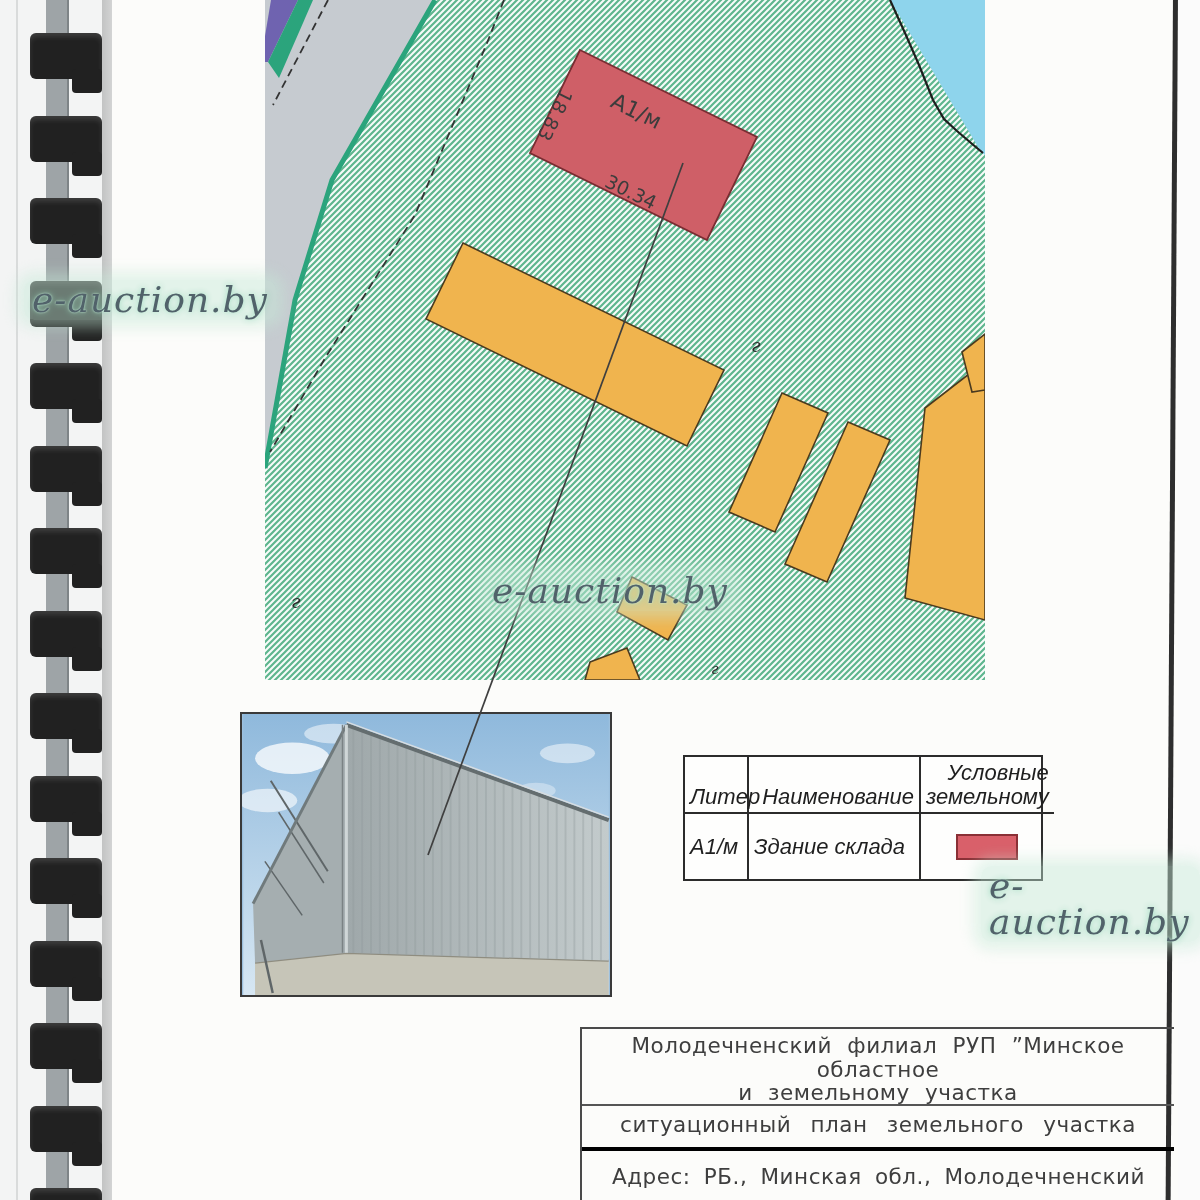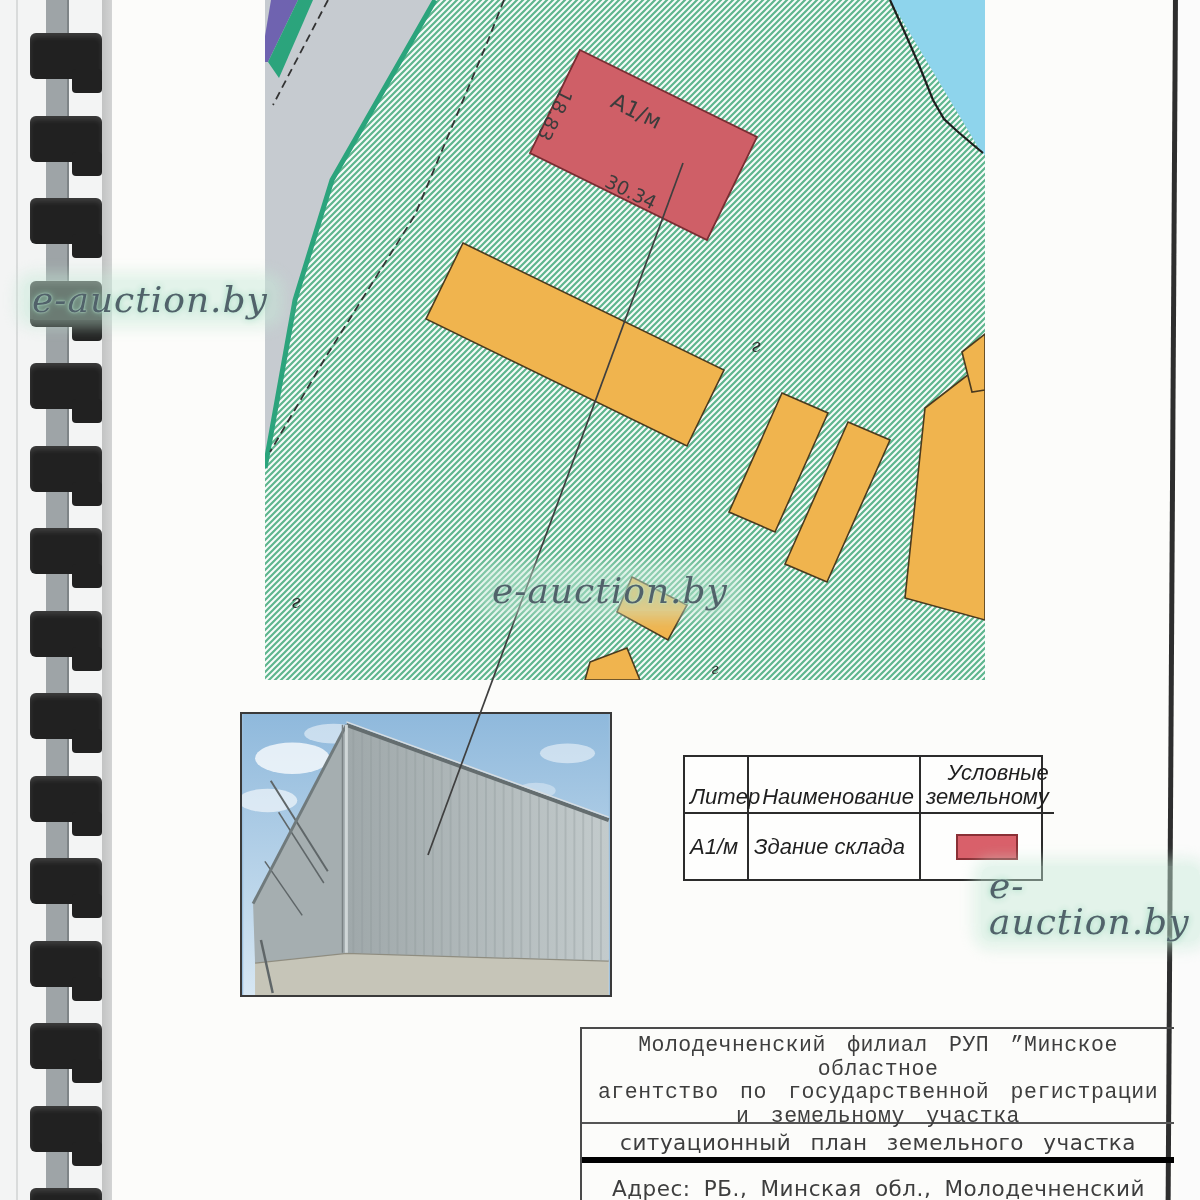--- a/index.html
+++ b/index.html
@@ -50,23 +50,23 @@
   .h-name{align-items:flex-end;justify-content:flex-end;}
   .h-symbol{align-items:flex-end;justify-content:flex-start;text-align:right;line-height:1.12;font-size:21px;font-style:italic;}
   .d-liter{align-items:center;justify-content:flex-start;}
   .d-name{align-items:center;justify-content:flex-start;padding-left:10px;}
   .d-symbol{align-items:center;justify-content:center;}
   .swatch{width:58px;height:22px;background:#d9606a;border:2px solid #8a3036;}
 
   
   .titleblock{position:absolute;left:580px;top:1027px;width:594px;height:180px;box-sizing:border-box;
               border-top:2px solid #4a4a4a;border-left:2px solid #4a4a4a;color:#3e3e3e;}
-  .tb-row1{box-sizing:border-box;height:95px;border-bottom:2px solid #555;text-align:center;
-           padding-top:5px;font-size:21.5px;line-height:23.5px;letter-spacing:.5px;word-spacing:8px;font-family:Liberation Mono, monospace;}
-  .tb-row2{box-sizing:border-box;height:39px;border-bottom:6px solid #000000;text-align:center;
+  .tb-row1{box-sizing:border-box;height:77px;border-bottom:2px solid #555;text-align:center;
+           padding-top:5px;font-size:21.5px;line-height:23.5px;letter-spacing:.5px;word-spacing:8px;}
+  .tb-row2{box-sizing:border-box;height:45px;border-bottom:4px solid #000000;text-align:center;
            font-size:21.5px;line-height:37px;letter-spacing:.5px;word-spacing:12px;}
   .tb-row3{box-sizing:border-box;padding:12px 0 0 30px;font-size:21.5px;line-height:28px;
            letter-spacing:.5px;word-spacing:6px;}
 
   
   .wm{position:absolute;z-index:8;font-family:"DejaVu Serif",serif;font-size:36px;line-height:1;
       color:#51626a;letter-spacing:1px;padding:2px 8px;border-radius:10px;
       background:rgba(198,233,216,.45);box-shadow:0 0 14px 8px rgba(198,233,216,.45);
       text-shadow:0 0 6px rgba(150,215,185,.95),0 0 2px rgba(220,245,232,1);font-style:italic;}
   .wm-left{left:24px;top:280px;}
@@ -237,21 +237,20 @@
     <div class="cell d-liter last-row">А1/м</div>
     <div class="cell d-name last-row">Здание склада</div>
     <div class="cell d-symbol last-col last-row">
       <div class="swatch"></div>
     </div>
   </div>
 
   <div class="titleblock">
     <div class="tb-row1">
       <div>Молодечненский филиал РУП ”Минское областное</div>
-      <div>агентство по государственной регистрации</div>
       <div>и земельному участка</div>
     </div>
     <div class="tb-row2">ситуационный план земельного участка</div>
     <div class="tb-row3">
       <div>Адрес: РБ., Минская обл., Молодечненский р-н.,</div>
 
     </div>
   </div>
 
   <span class="wm wm-left">e-auction.by</span>

